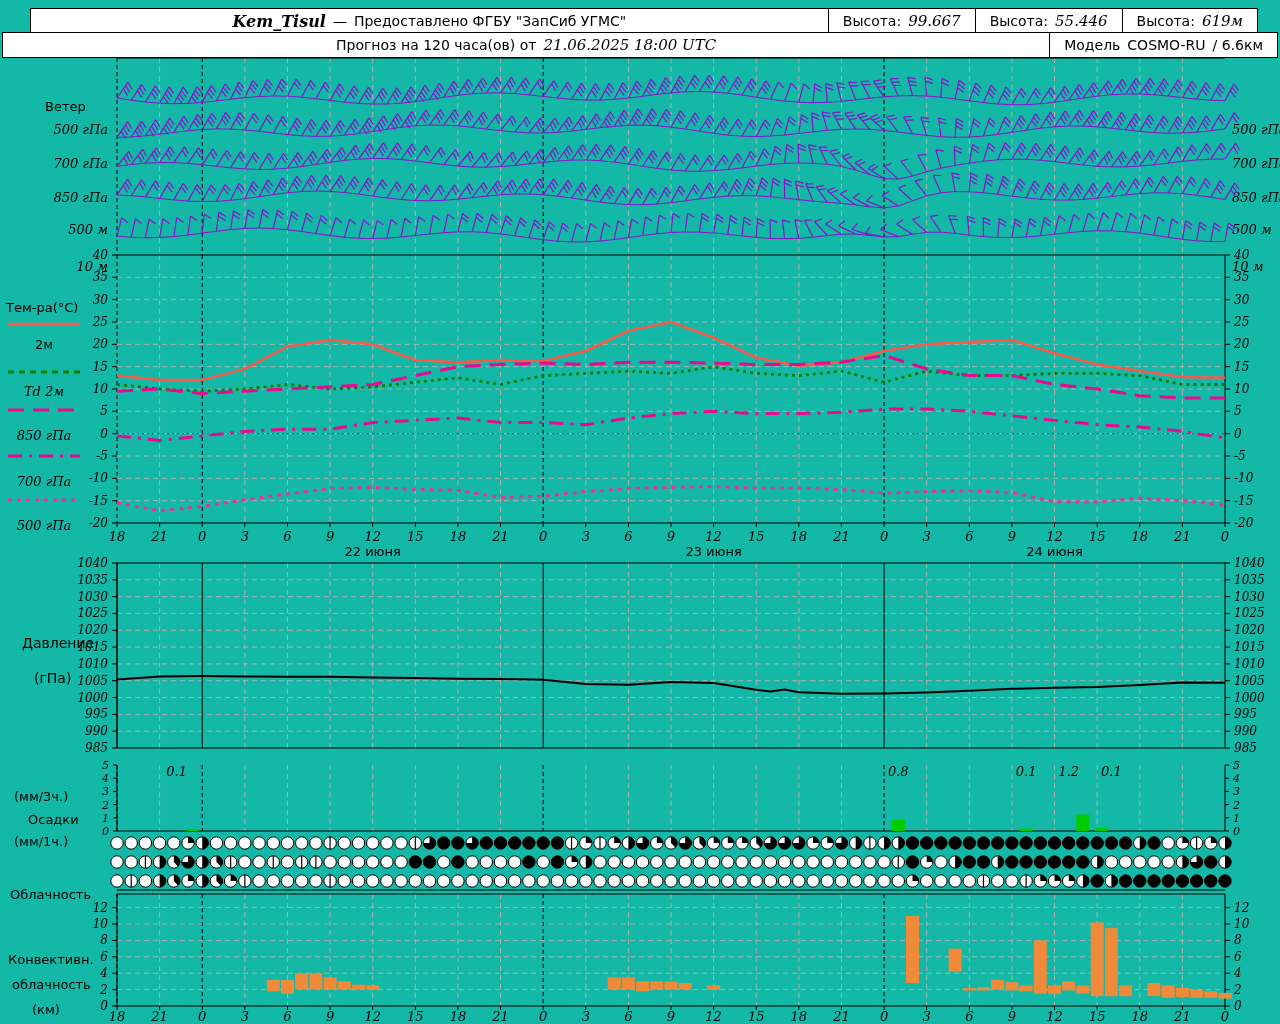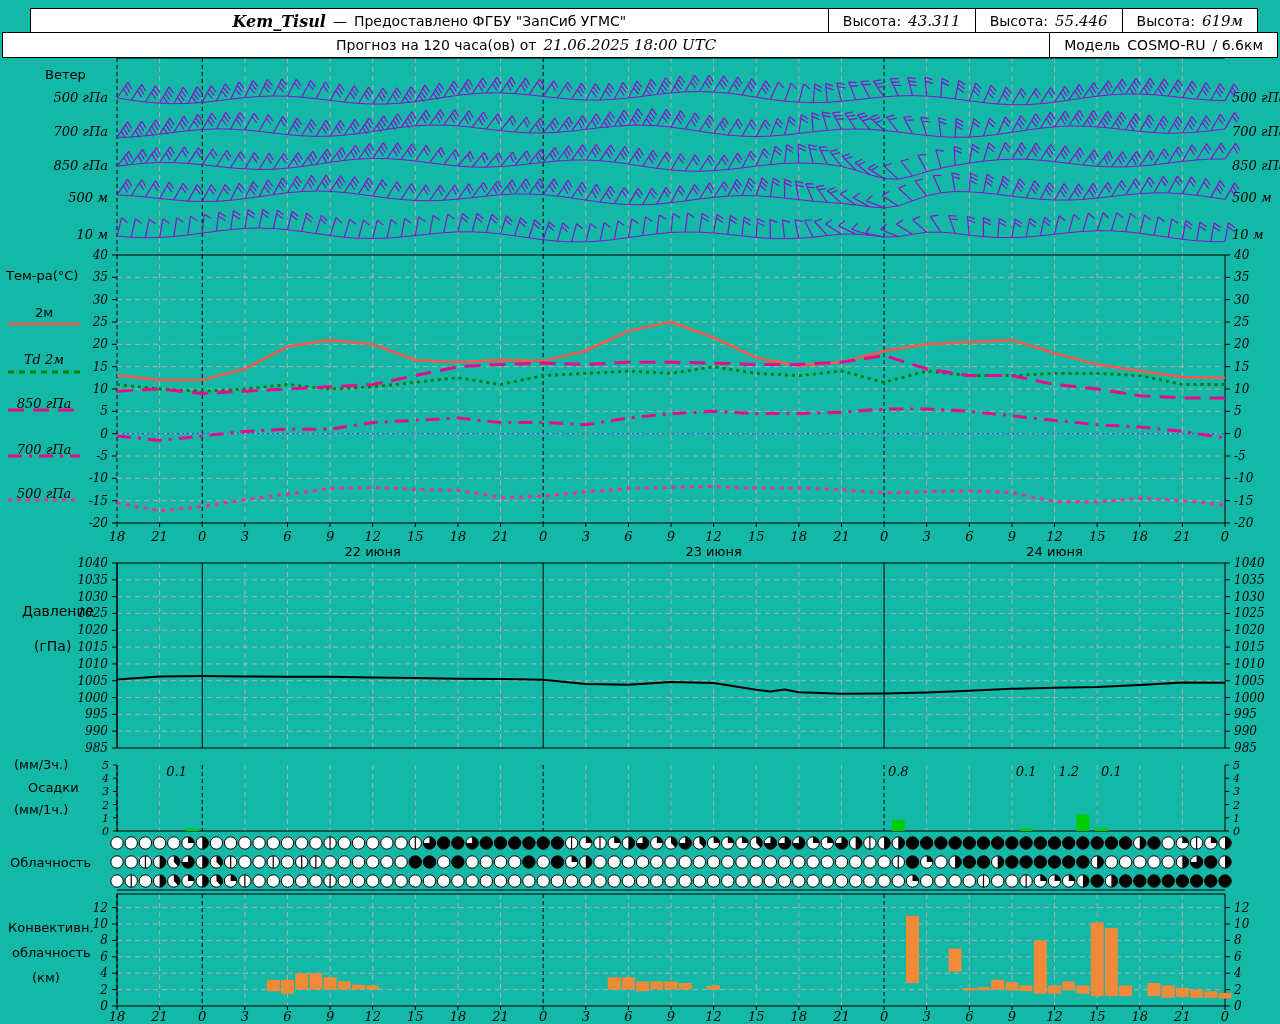--- a/index.html
+++ b/index.html
@@ -8,40 +8,40 @@
   .hdr{position:absolute;display:flex;border:1px solid #000;align-items:stretch;
        font:14px "DejaVu Sans",sans-serif;background:#fff;}
   .hdr1{left:30px;top:8px;width:1226px;height:24px;}
   .hdr2{left:2px;top:32px;width:1274px;height:24px;}
   .cell{display:flex;gap:7px;align-items:center;justify-content:center;padding:0 14px;border-left:1px solid #000;white-space:nowrap;}
   .cell:first-child{border-left:none;}
   .grow{flex:1;}
   .station{font:italic bold 16px "DejaVu Serif",serif;}
   .val{font:italic 15px "DejaVu Serif",serif;}
   .boldsans{font-weight:normal;}
-  .lbl{position:absolute;font:13px "DejaVu Sans",sans-serif;white-space:nowrap;}
+  .lbl{position:absolute;font:13px "DejaVu Sans",sans-serif;white-space:nowrap;margin-top:32px;}
   .num{font:italic 13px "DejaVu Serif",serif;}
   .ralign{text-align:right;width:72px;}
   .cntr{text-align:center;width:84px;}
   svg{position:absolute;left:0;top:0;}
 </style>
 </head>
 <body>
 
 <div class="screen">
 
   <div class="hdr hdr1">
     <div class="cell grow">
       <span class="station">Kem_Tisul</span>
       <span>—</span>
       <span>Предоставлено ФГБУ "ЗапСиб УГМС"</span>
     </div>
     <div class="cell">
       <span>Высота:</span>
-      <span class="val">43.311</span>
+      <span class="val">99.667</span>
     </div>
     <div class="cell">
       <span>Высота:</span>
       <span class="val">55.446</span>
     </div>
     <div class="cell">
       <span>Высота:</span>
       <span class="val">619м</span>
     </div>
   </div>

